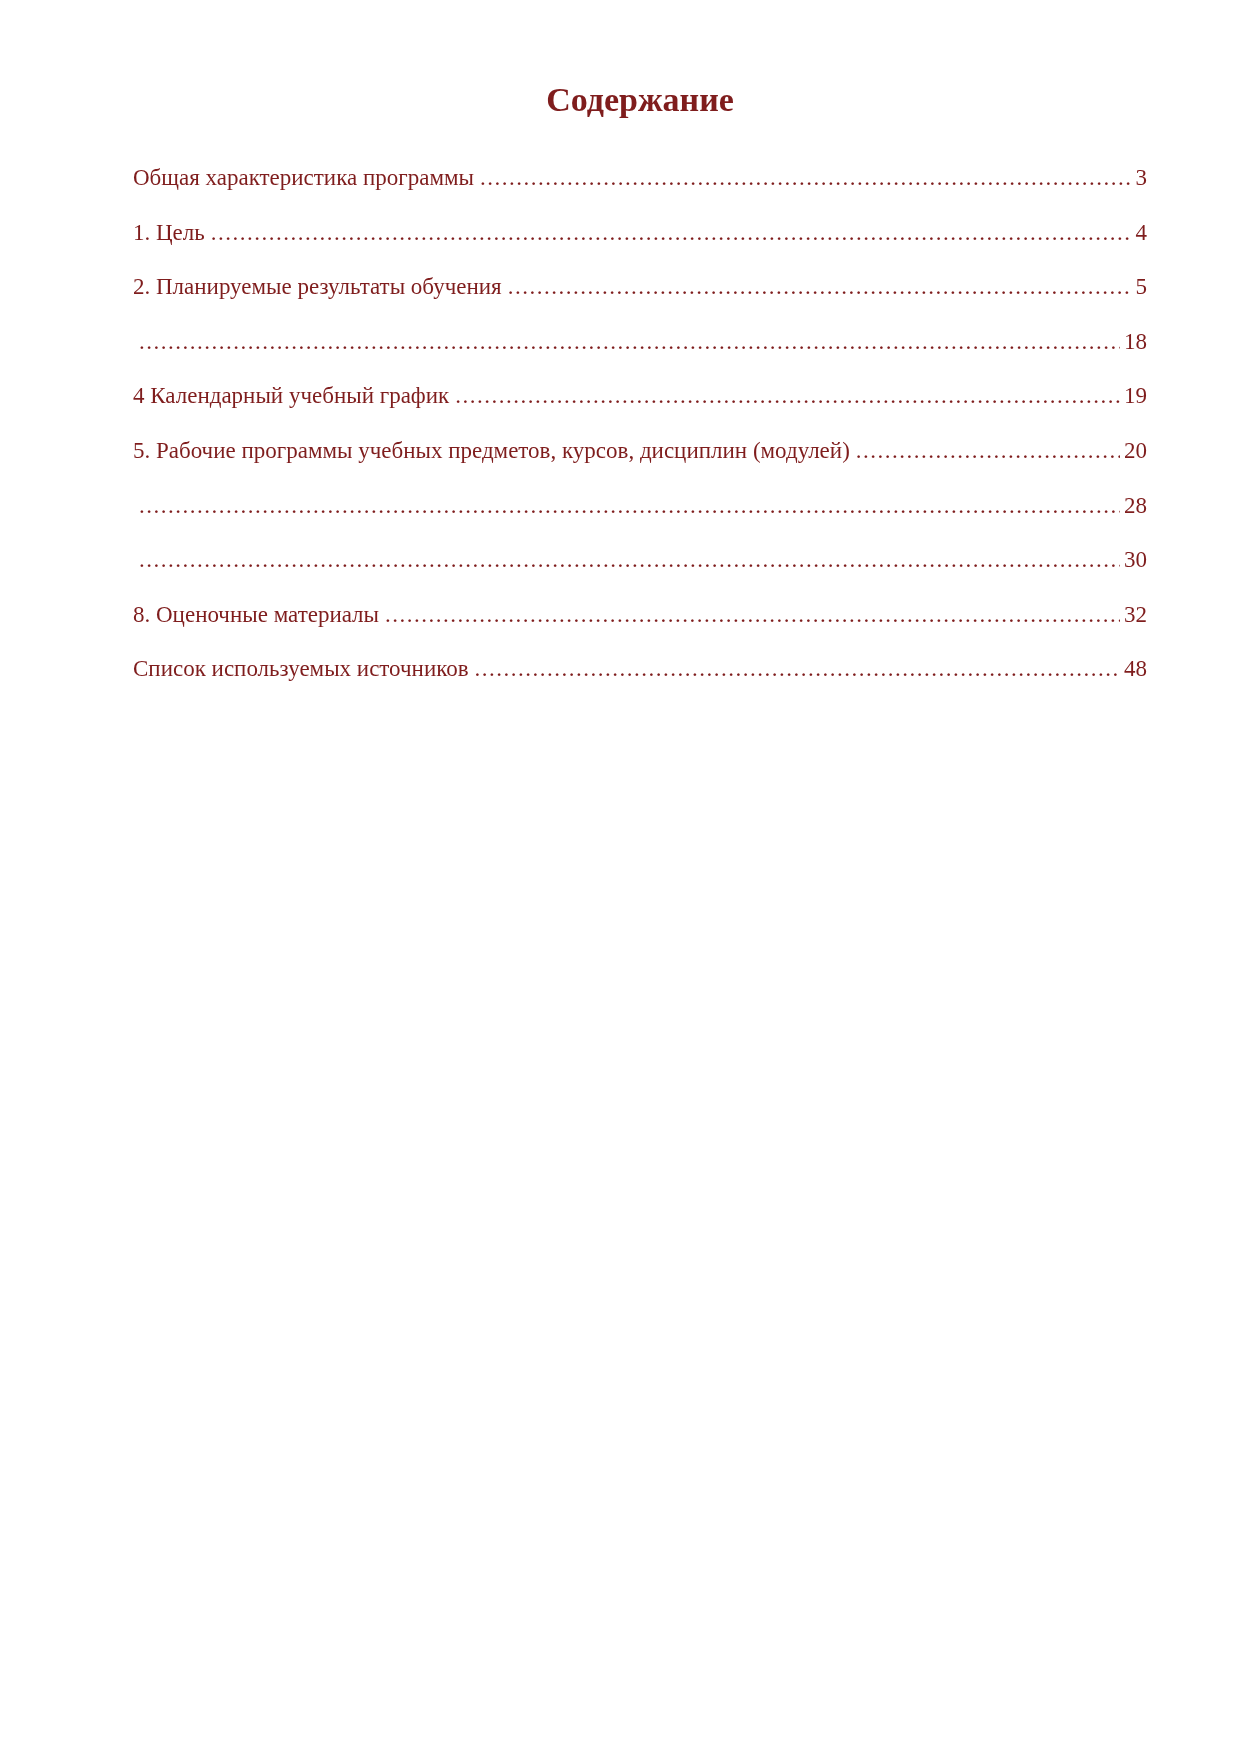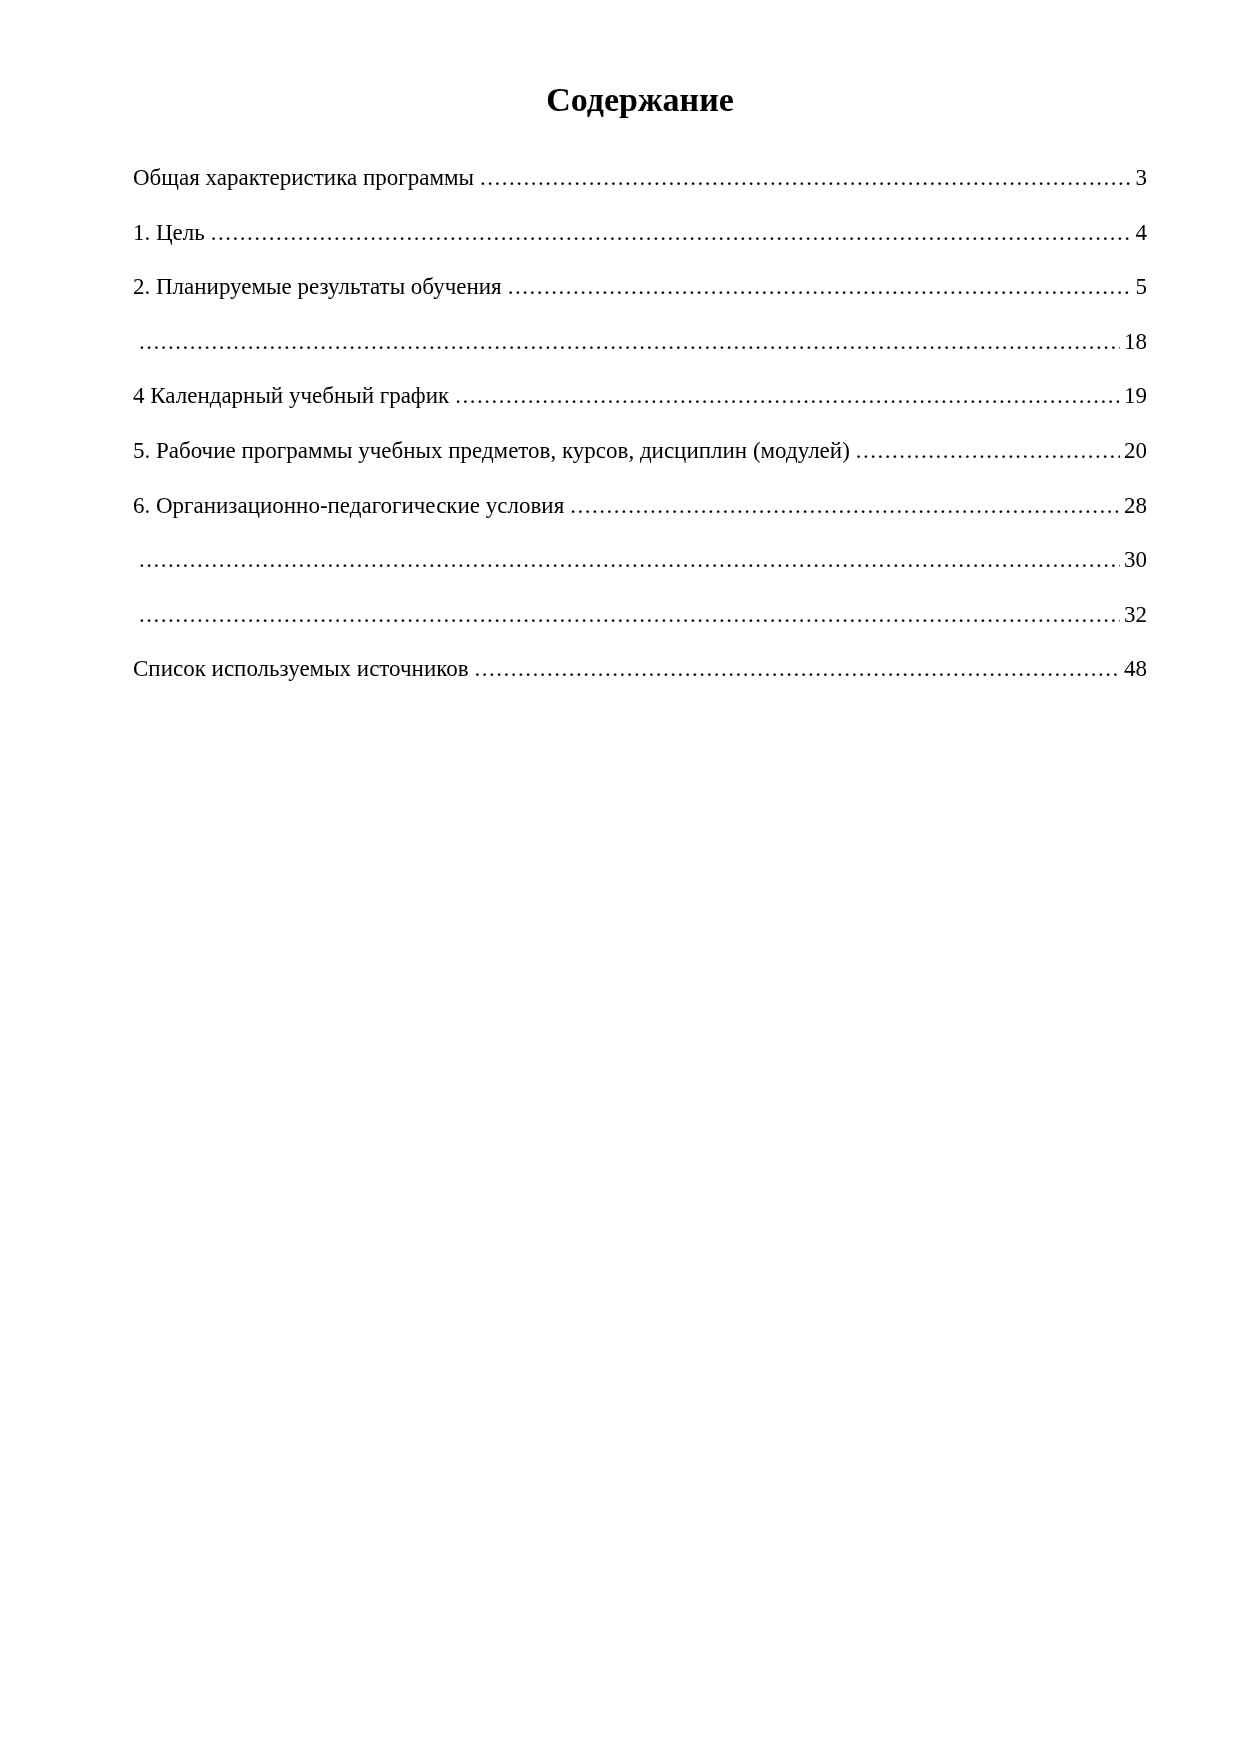--- a/index.html
+++ b/index.html
@@ -6,21 +6,21 @@
     margin: 0;
     padding: 0;
     background: #e8e8e8;
   }
   .page {
     position: relative;
     width: 1241px;
     height: 1755px;
     margin: 0 auto;
     background: #ffffff;
-    color: #000000;
+    color: #7f1d1d;
     font-family: "Liberation Serif", "DejaVu Serif", serif;
     overflow: hidden;
   }
   .content {
     position: absolute;
     top: 0;
     left: 133px;
     width: 1014px; 
   }
   .doc-title {
@@ -93,31 +93,31 @@
     <span class="toc-page">19</span>
   </div>
 
   <div class="toc-row">
     <span class="toc-label">5. Рабочие программы учебных предметов, курсов, дисциплин (модулей)</span>
     <span class="dot-leader">............................................................................................................................................................................................................................</span>
     <span class="toc-page">20</span>
   </div>
 
   <div class="toc-row">
-    <span class="toc-label">6. Организационно-педагогические условия</span>
     <span class="dot-leader">............................................................................................................................................................................................................................</span>
     <span class="toc-page">28</span>
   </div>
 
   <div class="toc-row">
     <span class="dot-leader">............................................................................................................................................................................................................................</span>
     <span class="toc-page">30</span>
   </div>
 
   <div class="toc-row">
+    <span class="toc-label">8. Оценочные материалы</span>
     <span class="dot-leader">............................................................................................................................................................................................................................</span>
     <span class="toc-page">32</span>
   </div>
 
   <div class="toc-row">
     <span class="toc-label">Список используемых источников</span>
     <span class="dot-leader">............................................................................................................................................................................................................................</span>
     <span class="toc-page">48</span>
   </div>
 </div>

